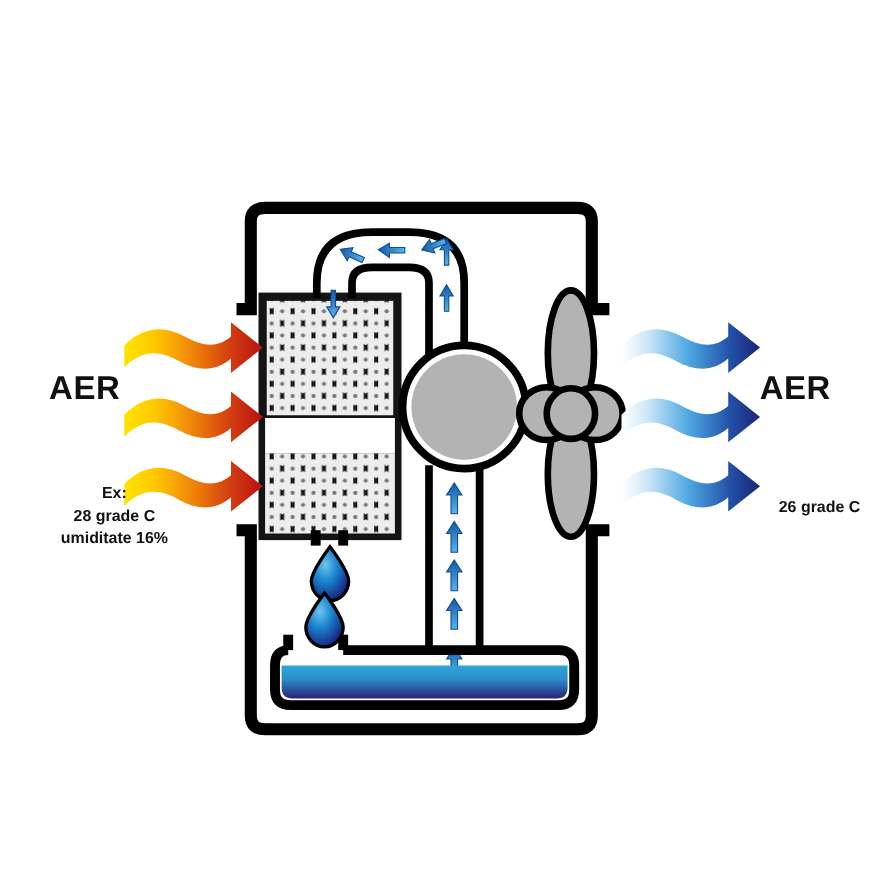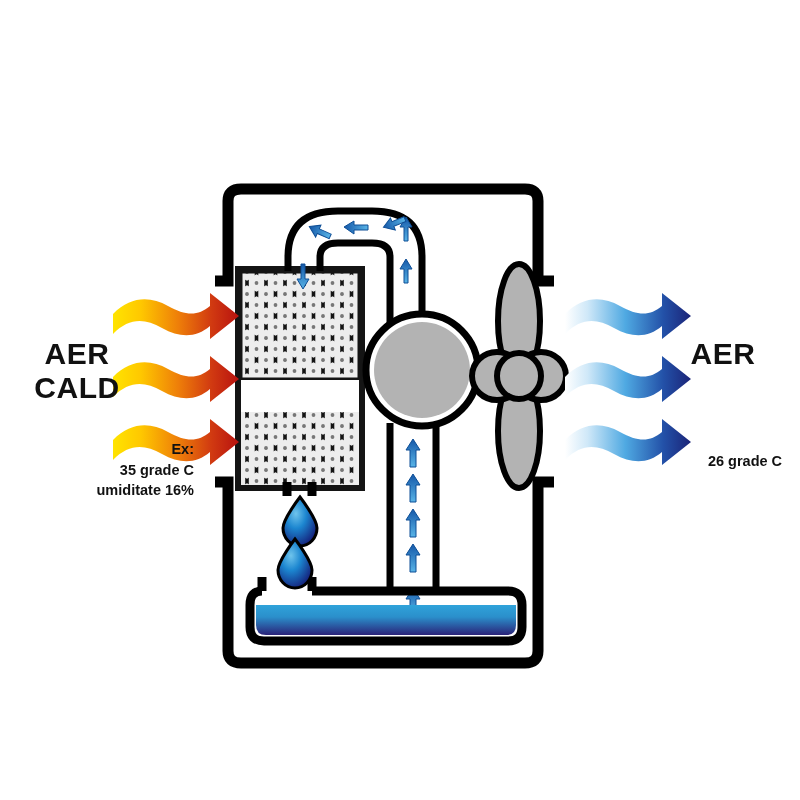--- a/index.html
+++ b/index.html
@@ -1,21 +1,21 @@
 <!DOCTYPE html>
 <html><head>
 <meta charset="utf-8">
 <style>
   html,body{margin:0;padding:0;background:#ffffff;}
   body{width:800px;height:800px;overflow:hidden;font-family:"Liberation Sans",sans-serif;}
   #stage{position:relative;width:800px;height:800px;background:#fff;margin-top:31px;}
   .lbl{position:absolute;color:#111;font-weight:bold;text-align:center;line-height:1.12;}
   #label-hot{left:2px;top:306px;width:150px;font-size:30px;letter-spacing:.5px;}
   #label-cool{left:648px;top:306px;width:150px;font-size:30px;letter-spacing:.5px;}
-  #note-hot{position:absolute;left:14px;top:408px;width:180px;font-size:14.5px;font-weight:bold;color:#111;line-height:1.42;text-align:right;}
+  #note-hot{position:absolute;left:14px;top:408px;width:180px;font-size:14.5px;font-weight:bold;color:#111;line-height:1.42;text-align:center;}
   #note-cool{position:absolute;left:660px;top:422px;width:170px;font-size:14.5px;font-weight:bold;color:#111;text-align:center;}
   svg#scene{position:absolute;left:0;top:0;width:800px;height:800px;}
 </style>
 </head>
 <body>
 
 <div id="stage">
 
   <svg id="scene" viewBox="0 0 800 800">
     <defs>
@@ -184,28 +184,27 @@
       </g>
       <g transform="translate(452,126)">
         <path d="M113,283 C131,265 150,265 168,275 C186,285 198,285 210,275 L210,262 L239,285 L210,308 L210,295
                  C196,307 180,307 162,297 C144,287 129,287 113,303 Z" fill="url(#gCool)"></path>
       </g>
     </g>
   </svg>
 
   <div class="lbl" id="label-hot">
     <div>AER</div>
-    <div>CALD</div>
   </div>
 
   <div class="lbl" id="label-cool">
     <div>AER</div>
   </div>
 
   <div id="note-hot">
     <div>Ex:</div>
-    <div>35 grade C</div>
+    <div>28 grade C</div>
     <div>umiditate 16%</div>
   </div>
 
   <div id="note-cool">26 grade C</div>
 
 </div>
 
 </body></html>

